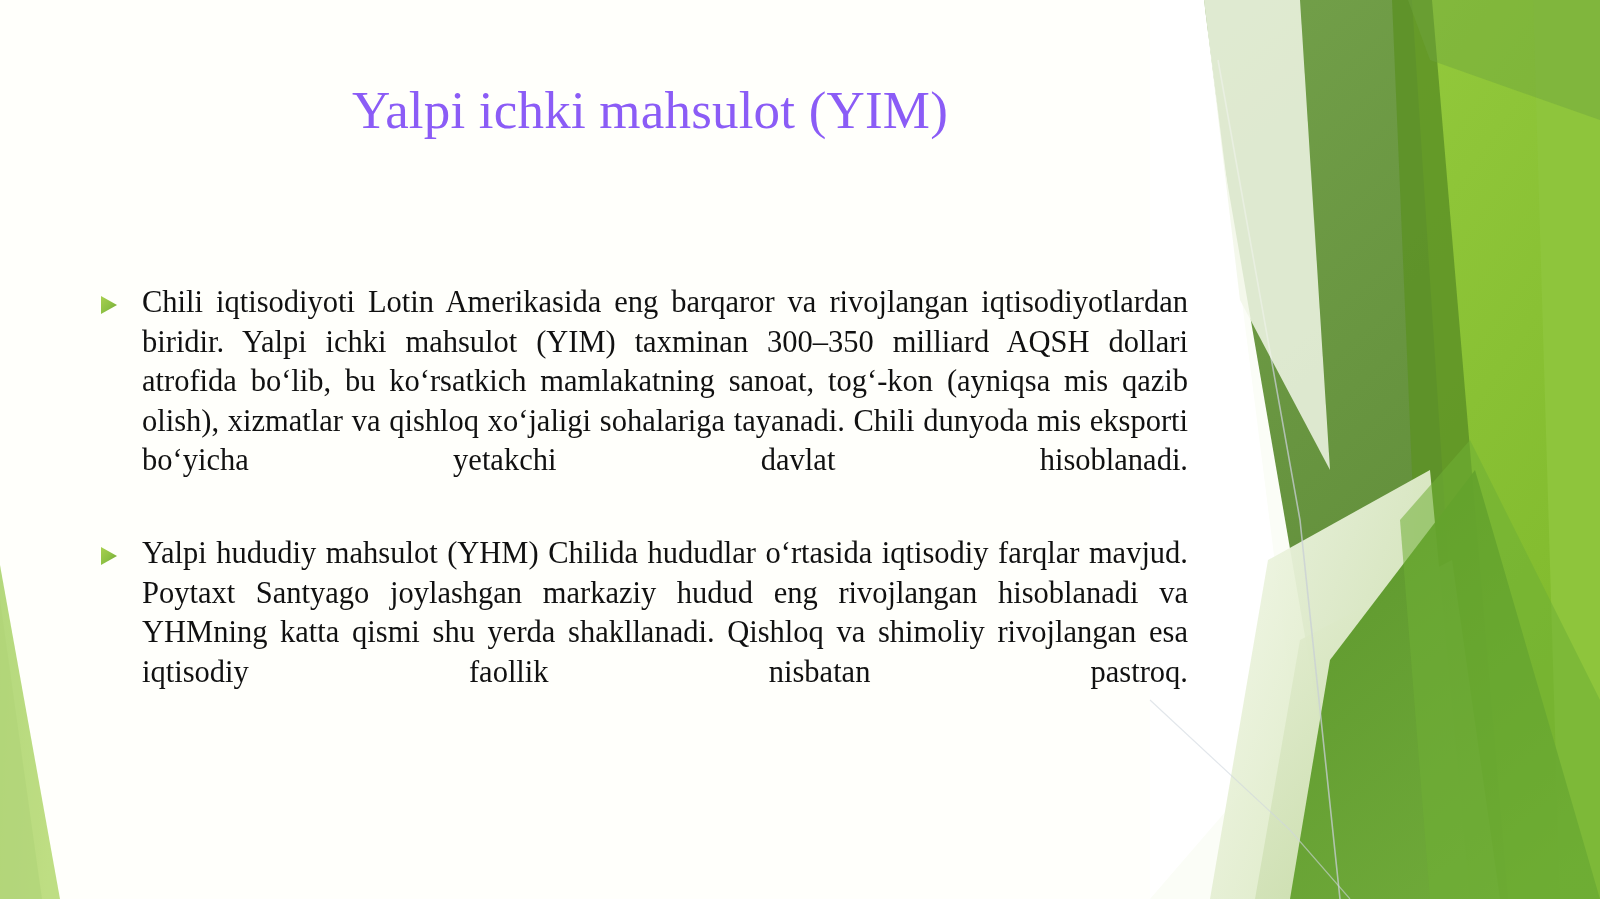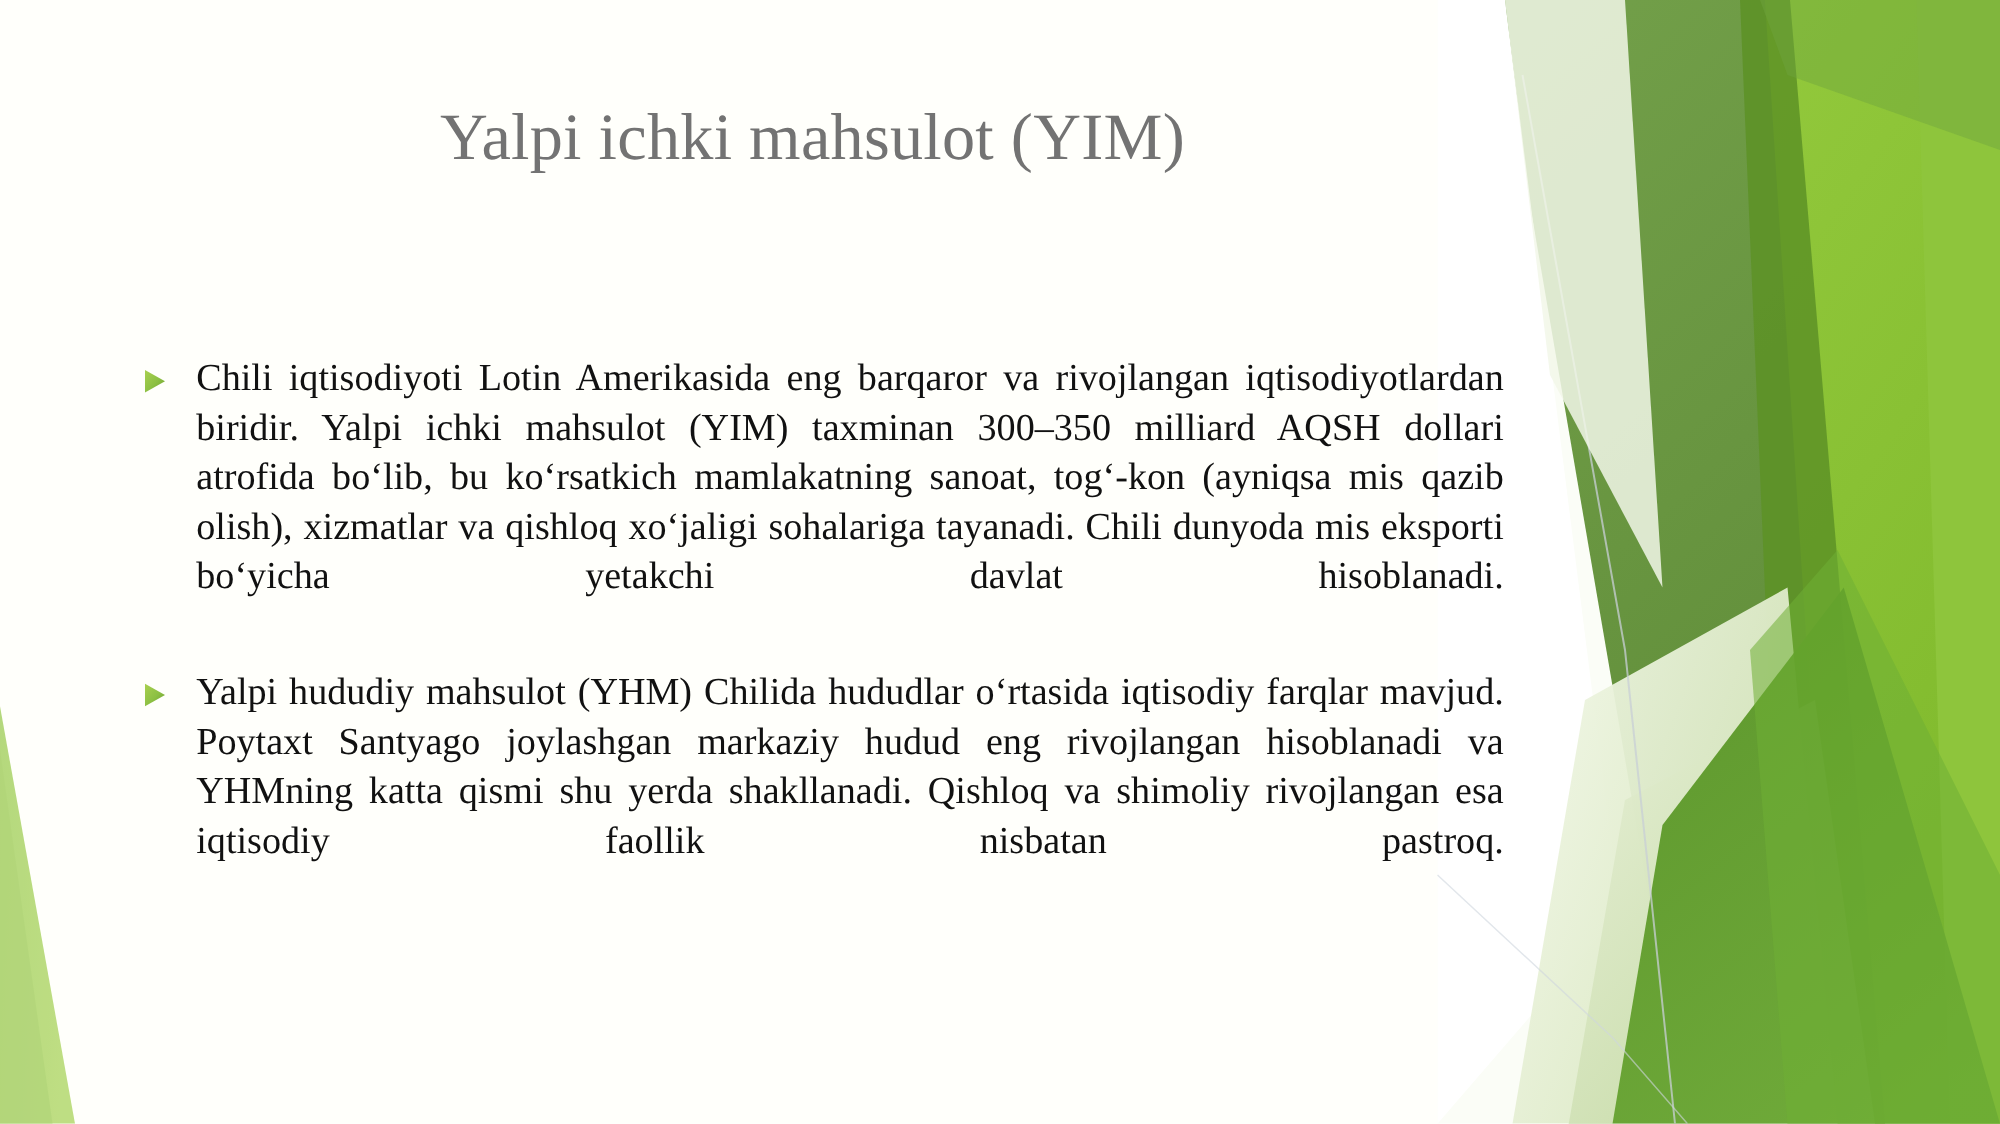--- a/index.html
+++ b/index.html
@@ -39,29 +39,29 @@
     top: 80px;
     width: 1060px;
     text-align: center;
   }
   #slide-title {
     margin: 0;
     font-family: "Liberation Serif", "DejaVu Serif", serif;
     font-weight: 400;
     font-size: 53px;
     line-height: 1.15;
-    color: #737373;
+    color: #8b5cf6;
     letter-spacing: 0.2px;
     white-space: nowrap;
   }
 
   
   #body-block {
     position: absolute;
-    left: 113px;
+    left: 98px;
     top: 283px;
     width: 1090px;
   }
 
   .bullet-row {
     display: flex;
     align-items: flex-start;
     margin-bottom: 14px;
   }
   .bullet-row:last-child { margin-bottom: 0; }

